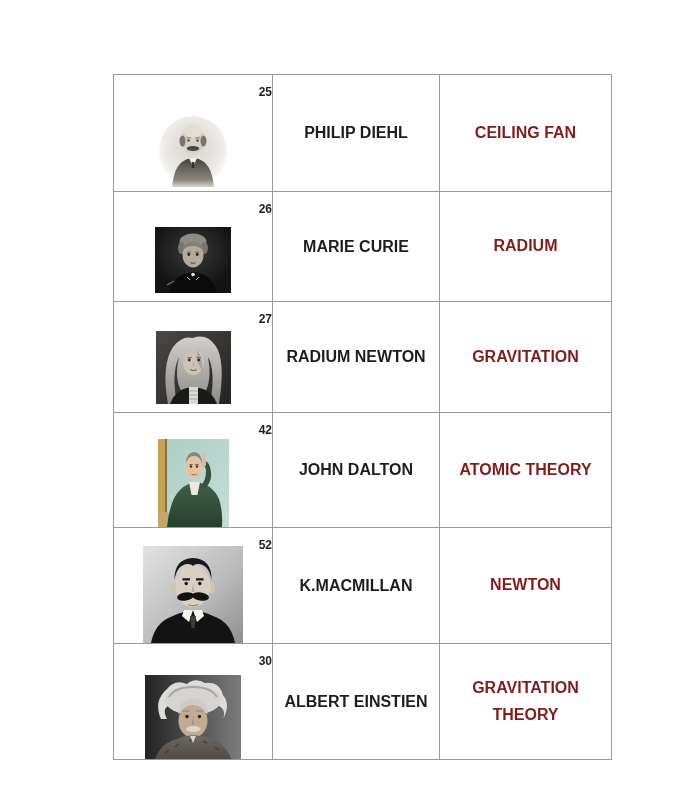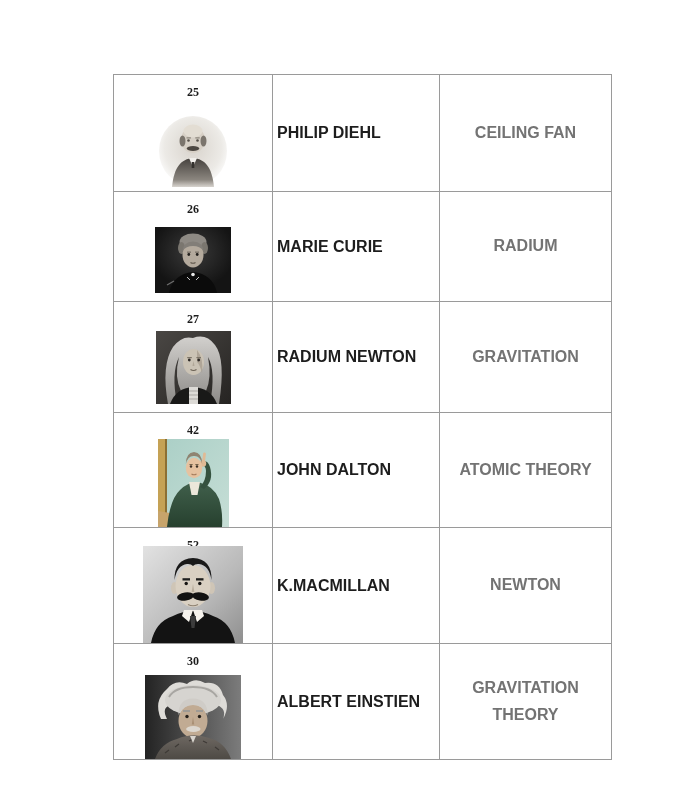--- a/index.html
+++ b/index.html
@@ -7,28 +7,28 @@
     position:relative; width:700px; height:800px; background:#ffffff;
     overflow:hidden; font-family:"Liberation Sans", sans-serif;
   }
   table.inventors {
     position:absolute; left:113px; top:74px;
     border-collapse:collapse; table-layout:fixed;
   }
   table.inventors td {
     border:1px solid #9a9a9a; background:#ffffff; overflow:hidden;
   }
-  td.pic  { width:158px; text-align:center; vertical-align:top; padding:6px 0 0 0;font-family:Liberation Serif, serif; }
+  td.pic  { width:158px; text-align:right; vertical-align:top; padding:6px 0 0 0; }
   td.name {
-    width:158px; vertical-align:middle;
+    width:158px; text-align:center; vertical-align:middle;
     font-weight:bold; font-size:16px; color:#1d1d1d; padding:0 4px;
   }
   td.inv  {
     width:159px; text-align:center; vertical-align:middle;
-    font-weight:bold; font-size:16px; color:#737373; padding:0 6px;
+    font-weight:bold; font-size:16px; color:#7f1d1d; padding:0 6px;
     white-space:pre-line; line-height:1.65;
   }
   .num {
     display:block; font-weight:bold; font-size:12px; color:#1d1d1d;
     line-height:14px; margin-top:4px;
   }
   .portrait { display:block; margin:8px auto 0 auto; }
   .portrait.m-diehl     { margin-top:12px; }
   .portrait.m-curie     { margin-top:11px; }
   .portrait.m-newton    { margin-top:5px; }

